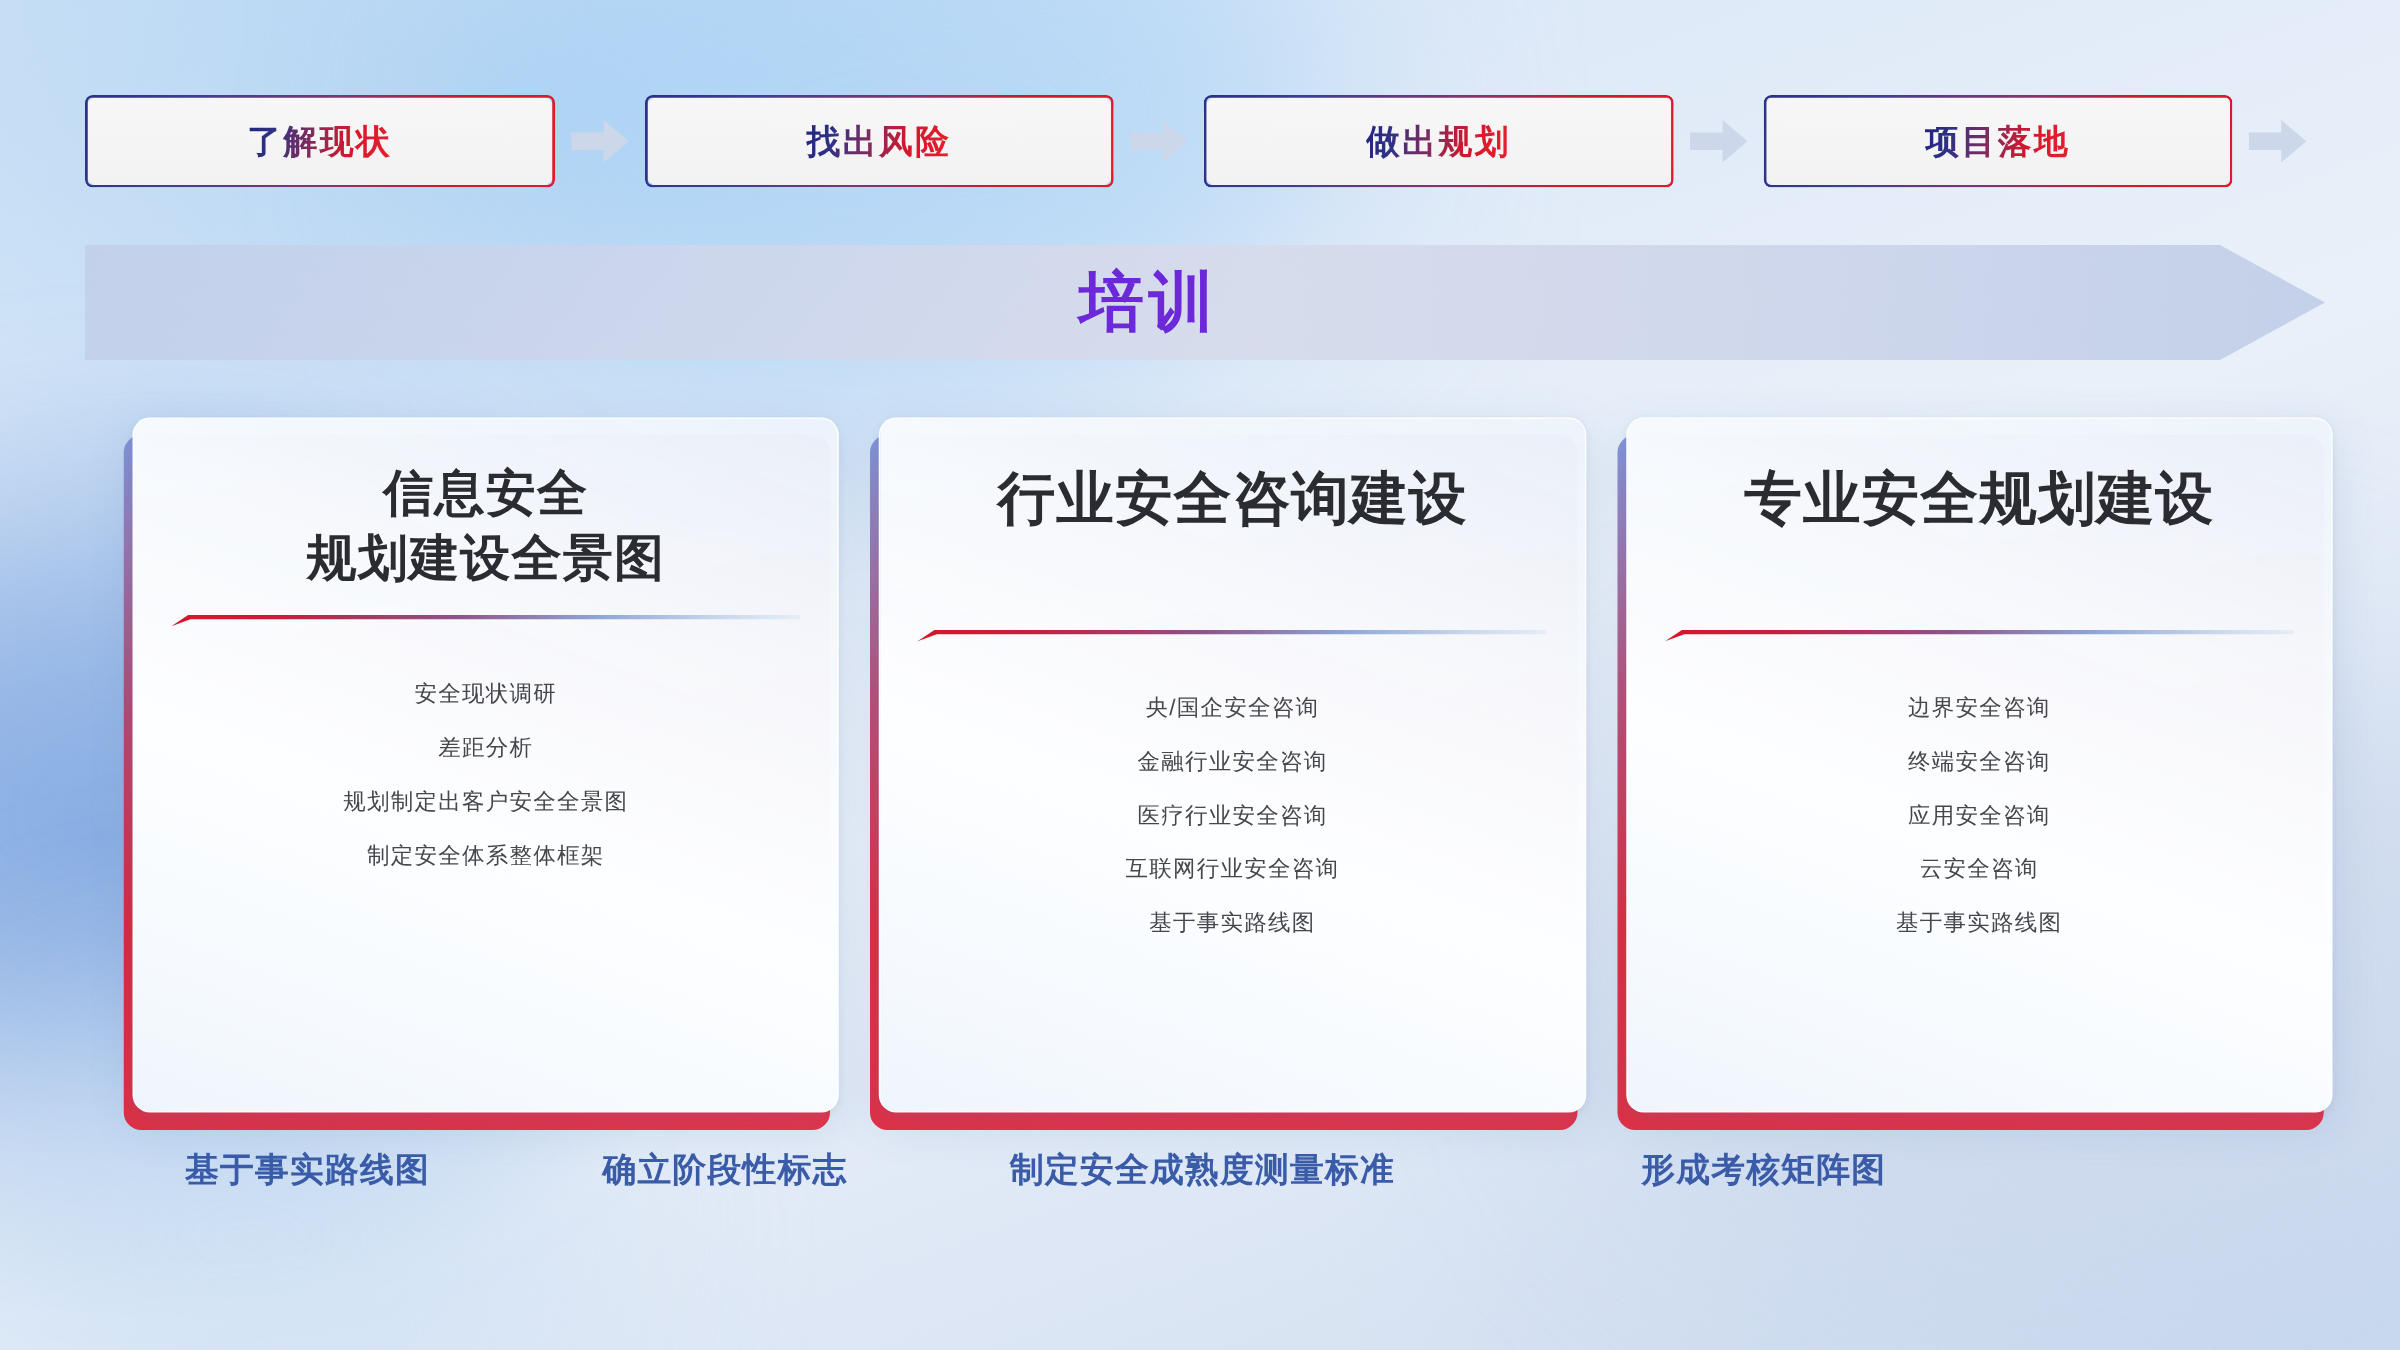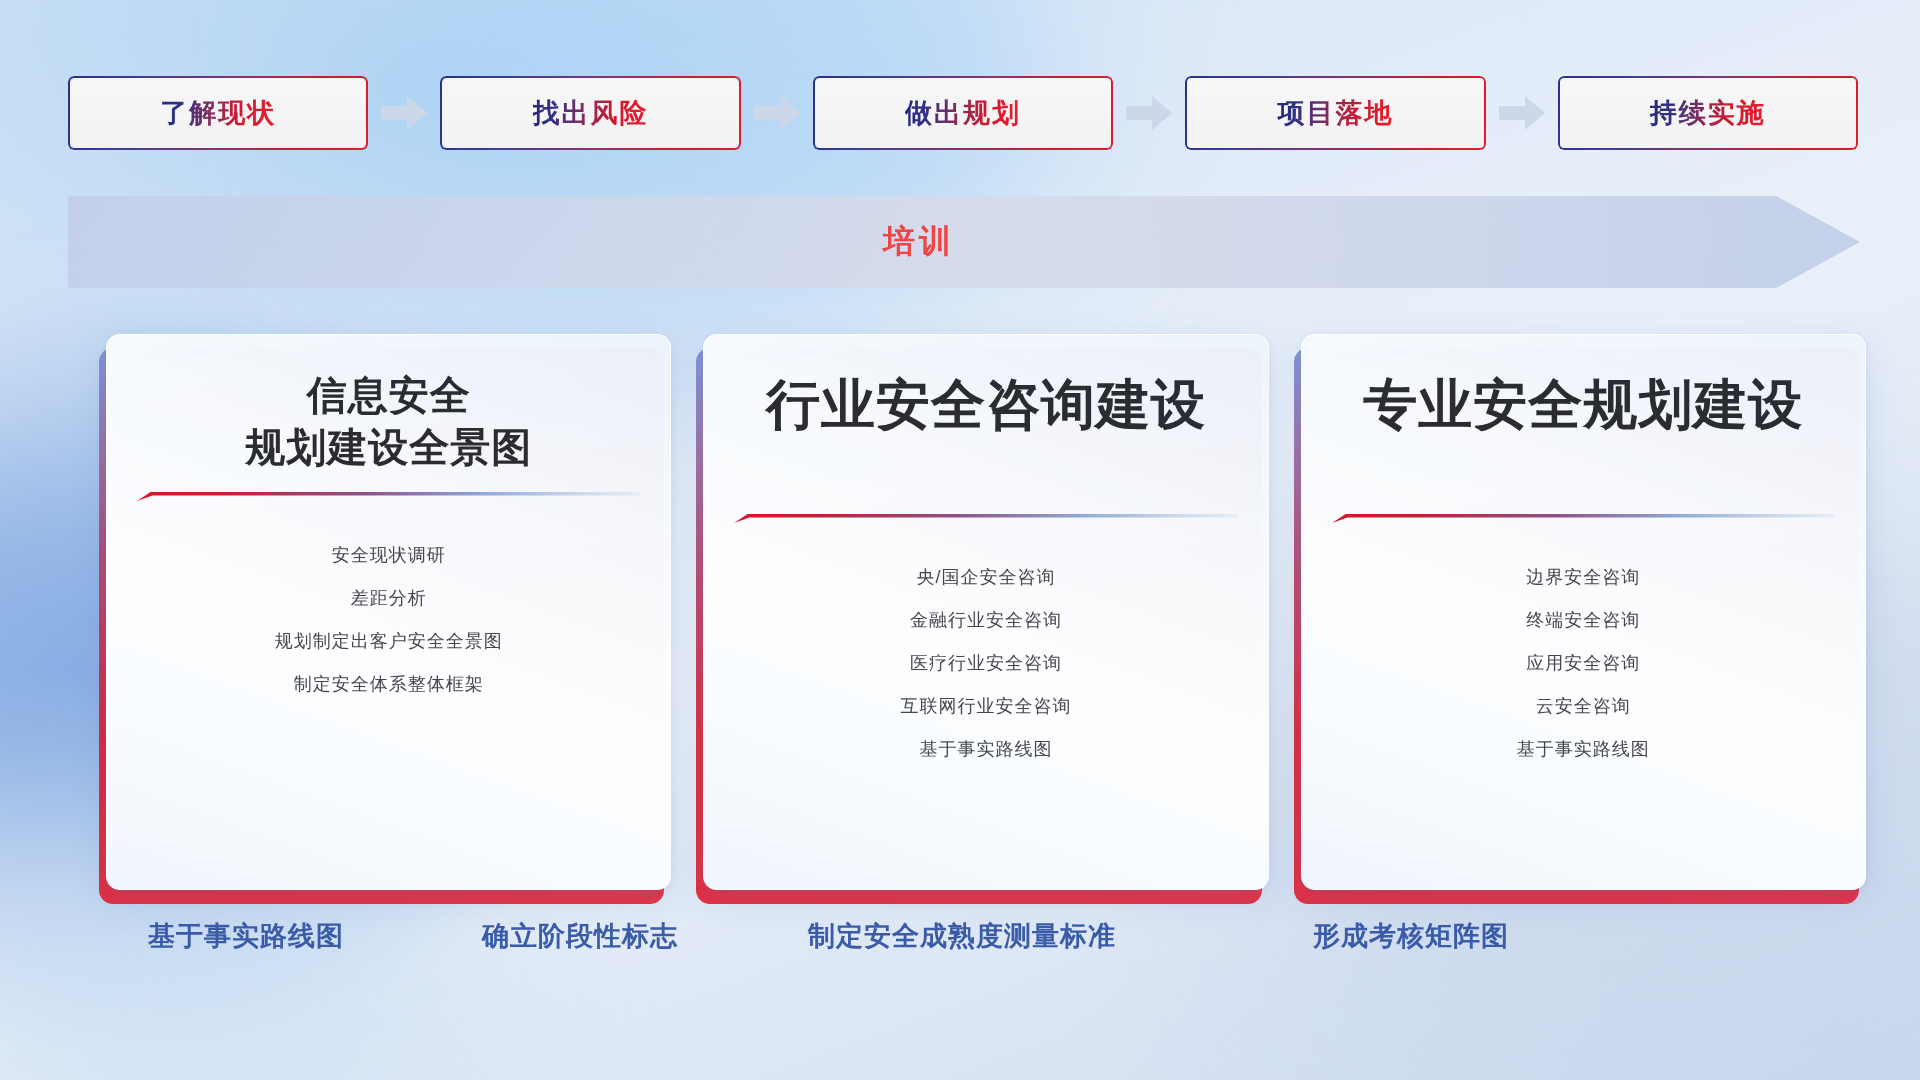--- a/index.html
+++ b/index.html
@@ -59,21 +59,21 @@
     position:absolute; left:68px; top:196px; width:1792px; height:92px;
   }
   .banner-shape{
     position:absolute; inset:0;
     background:linear-gradient(97deg, rgba(193,205,232,.82) 0%, rgba(206,214,235,.88) 26%, rgba(215,219,235,.92) 52%, rgba(203,212,234,.9) 78%, rgba(190,204,231,.88) 100%);
     clip-path:polygon(0 0, calc(100% - 84px) 0, 100% 50%, calc(100% - 84px) 100%, 0 100%);
   }
   .banner-title{
     position:absolute; inset:0; display:flex; align-items:center; justify-content:center;
     padding-right:90px;
-    font-size:32px; font-weight:700; color:#ef4444; letter-spacing:4px;
+    font-size:52px; font-weight:700; color:#6d28d9; letter-spacing:4px;
   }
 
   
   .cards{
     position:absolute; left:106px; top:334px; width:1760px; height:556px;
     display:flex; gap:32px;
   }
   .card-wrap{ position:relative; flex:1 1 0; height:556px; }
   
   .card-accent{
@@ -88,21 +88,21 @@
     border-radius:14px;
     background:
       linear-gradient(200deg, rgba(236,243,251,.97) 0%, rgba(247,250,253,.99) 30%, rgba(253,254,255,1) 58%, rgba(246,250,254,1) 82%, rgba(239,245,252,1) 100%);
     box-shadow:0 10px 34px rgba(90,120,170,.17), 0 2px 6px rgba(90,120,170,.10);
     border:1px solid rgba(255,255,255,.92);
     padding:34px 30px 0;
     display:flex; flex-direction:column; align-items:center;
     overflow:hidden;
   }
   .card-title{
-    font-size:54px; font-weight:700; color:#2b2c31; line-height:1.3;
+    font-size:46px; font-weight:700; color:#2b2c31; line-height:1.3;
     text-align:center; letter-spacing:1px; white-space:pre-line;
   }
   .card-title.two-line{ font-size:40px; }
   .divider{
     width:100%; height:16px; margin-top:16px; margin-bottom:6px;
     position:relative; flex:0 0 auto;
   }
   .divider svg{ display:block; width:100%; height:16px; }
   .card-list{ list-style:none; width:100%; text-align:center; margin-top:22px; }
   .card-list li{
@@ -155,23 +155,20 @@
 
   <div class="step">
     <span class="step-label">项目落地</span>
   </div>
   <div class="step-arrow">
     <svg width="46" height="34" viewBox="0 0 46 34">
         <path d="M0 10 H26 V0 L46 17 L26 34 V24 H0 Z" fill="#ccd7ea"></path>
       </svg>
   </div>
 
-  <div class="step">
-    <span class="step-label">持续实施</span>
-  </div>
 </div>
 
 <div class="banner">
   <div class="banner-shape"></div>
   <div class="banner-title">培训</div>
 </div>
 
 <div class="cards">
 
   <div class="card-wrap">

